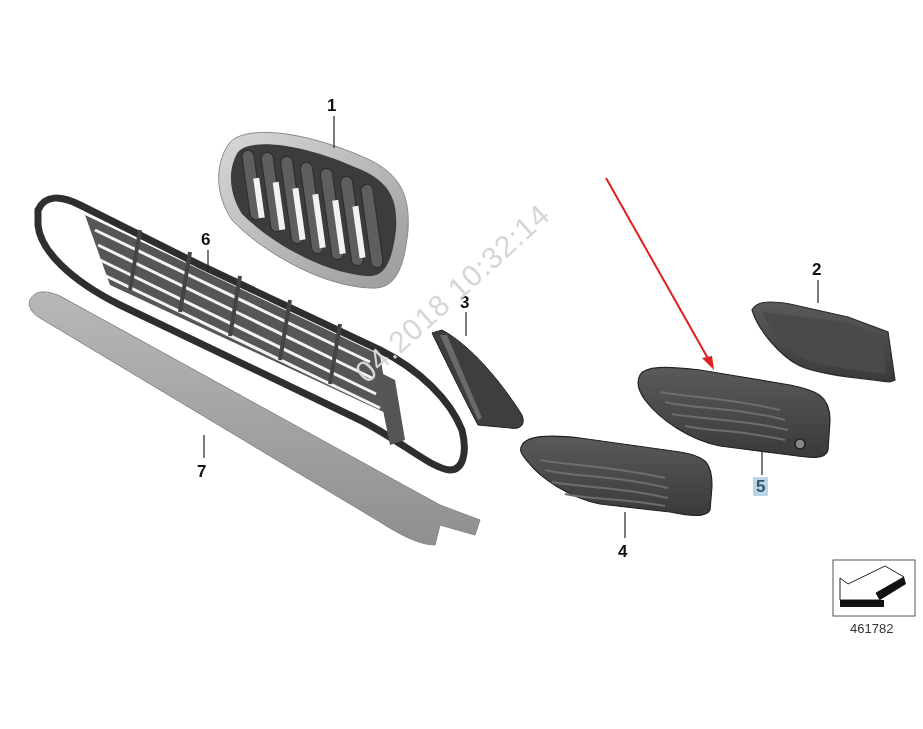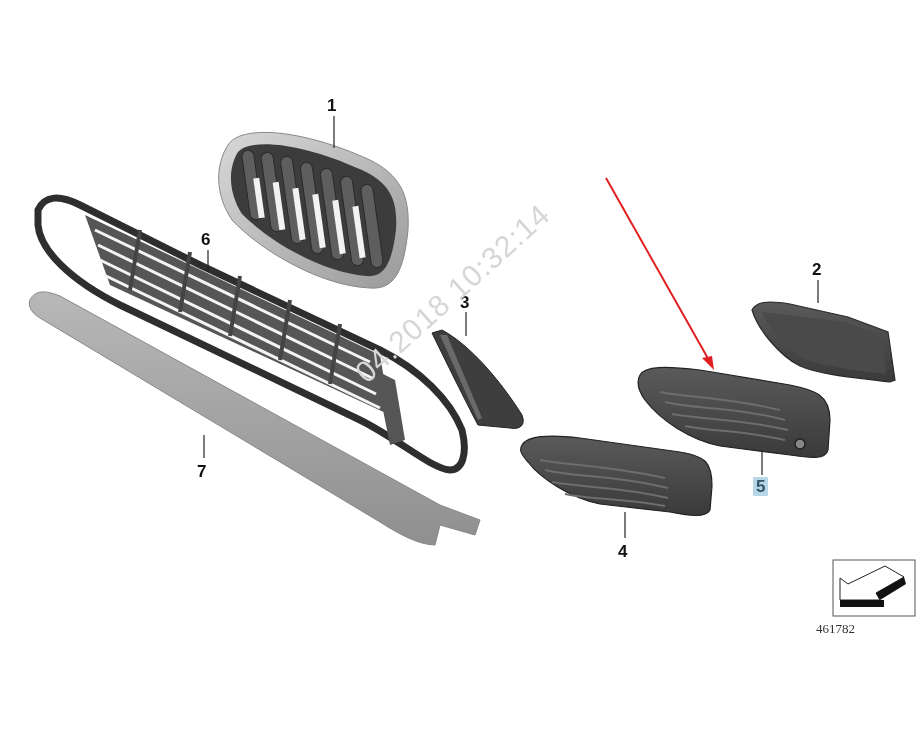--- a/index.html
+++ b/index.html
@@ -5,22 +5,22 @@
   html, body { margin: 0; padding: 0; background: #ffffff; }
   body { width: 923px; height: 729px; position: relative; overflow: hidden;
          font-family: "Liberation Sans", sans-serif; }
   #stage { position: absolute; left: 0; top: 0; width: 923px; height: 729px; }
   .callout { position: absolute; font-family: "Liberation Sans", sans-serif;
              font-weight: bold; font-size: 17px; color: #111; line-height: 1; }
   .callout.hl { background: #b7d6e6; color: #33556a; padding: 1px 3px; border-radius: 1px; }
   .watermark { position: absolute; left: 360px; top: 360px; font-size: 30px; color: #d6d6d6;
                transform: rotate(-42deg); transform-origin: left center; white-space: nowrap;
                font-family: "Liberation Sans", sans-serif; letter-spacing: 1px; }
-  .diagram-id { position: absolute; left: 816px; top: 621px; font-size: 13px; color: #333;
-                font-family: Liberation Serif, serif; }
+  .diagram-id { position: absolute; left: 850px; top: 621px; font-size: 13px; color: #333;
+                font-family: Liberation Sans, sans-serif; }
 </style>
 </head>
 <body>
 
 <div id="stage">
   <svg width="923" height="729" viewBox="0 0 923 729" xmlns="http://www.w3.org/2000/svg">
     <defs>
       <linearGradient id="chrome" x1="0" y1="0" x2="1" y2="1">
         <stop offset="0" stop-color="#d8d8d8"></stop>
         <stop offset="0.5" stop-color="#b9b9b9"></stop>

